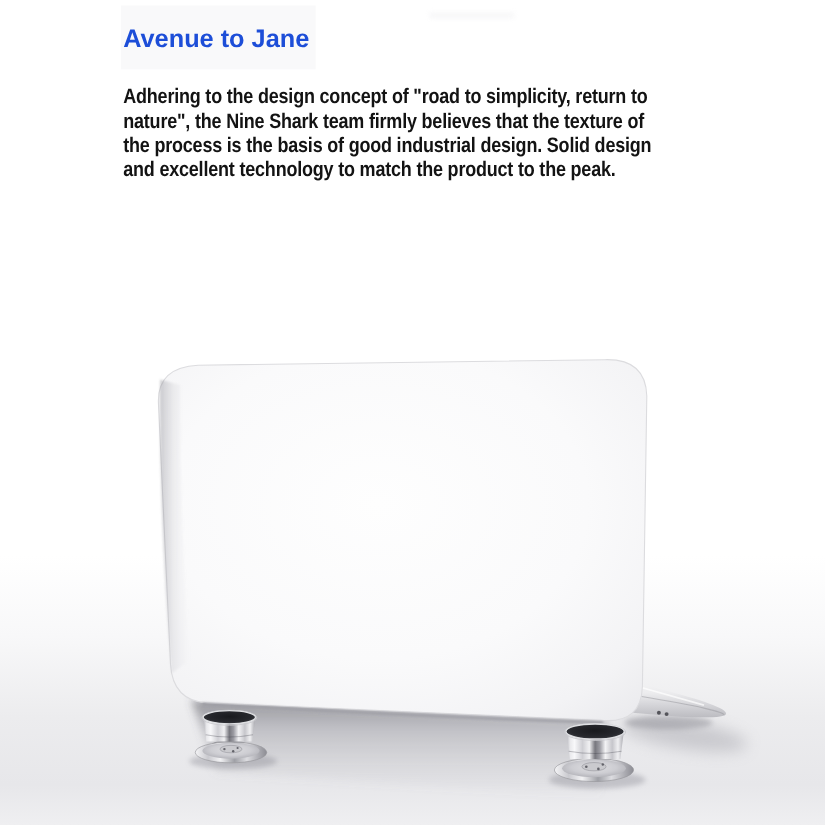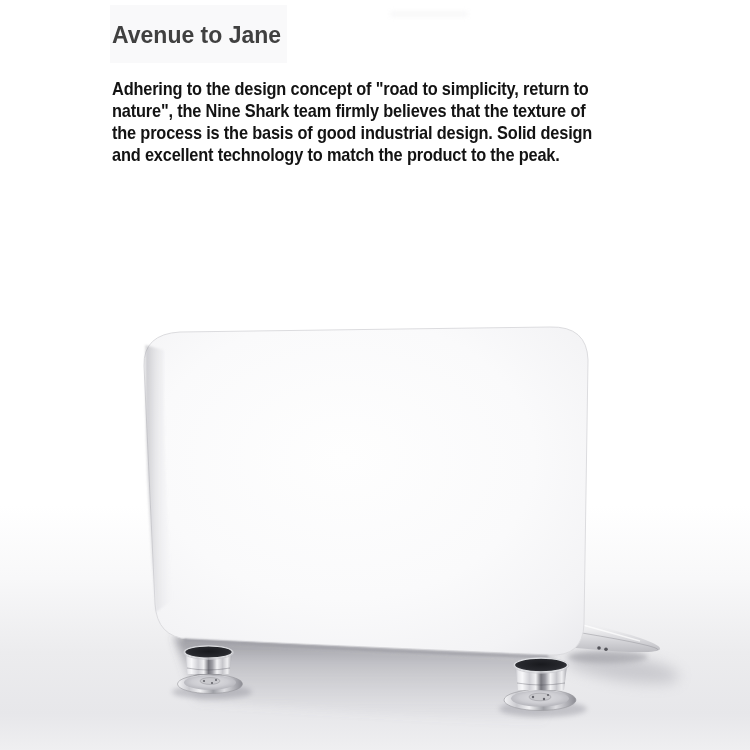--- a/index.html
+++ b/index.html
@@ -45,21 +45,21 @@
   .title {
     position: absolute;
     left: 112px;
     top: 22px;
     margin: 0;
     z-index: 2;
     font-size: 23px;
     line-height: 27px;
     font-weight: bold;
     letter-spacing: 0px;
-    color: #404040;
+    color: #1d4ed8;
     white-space: pre-line;
   }
   .body-text {
     position: absolute;
     left: 112px;
     top: 78px;
     width: 700px;
     margin: 0;
     z-index: 2;
     font-size: 19px;

